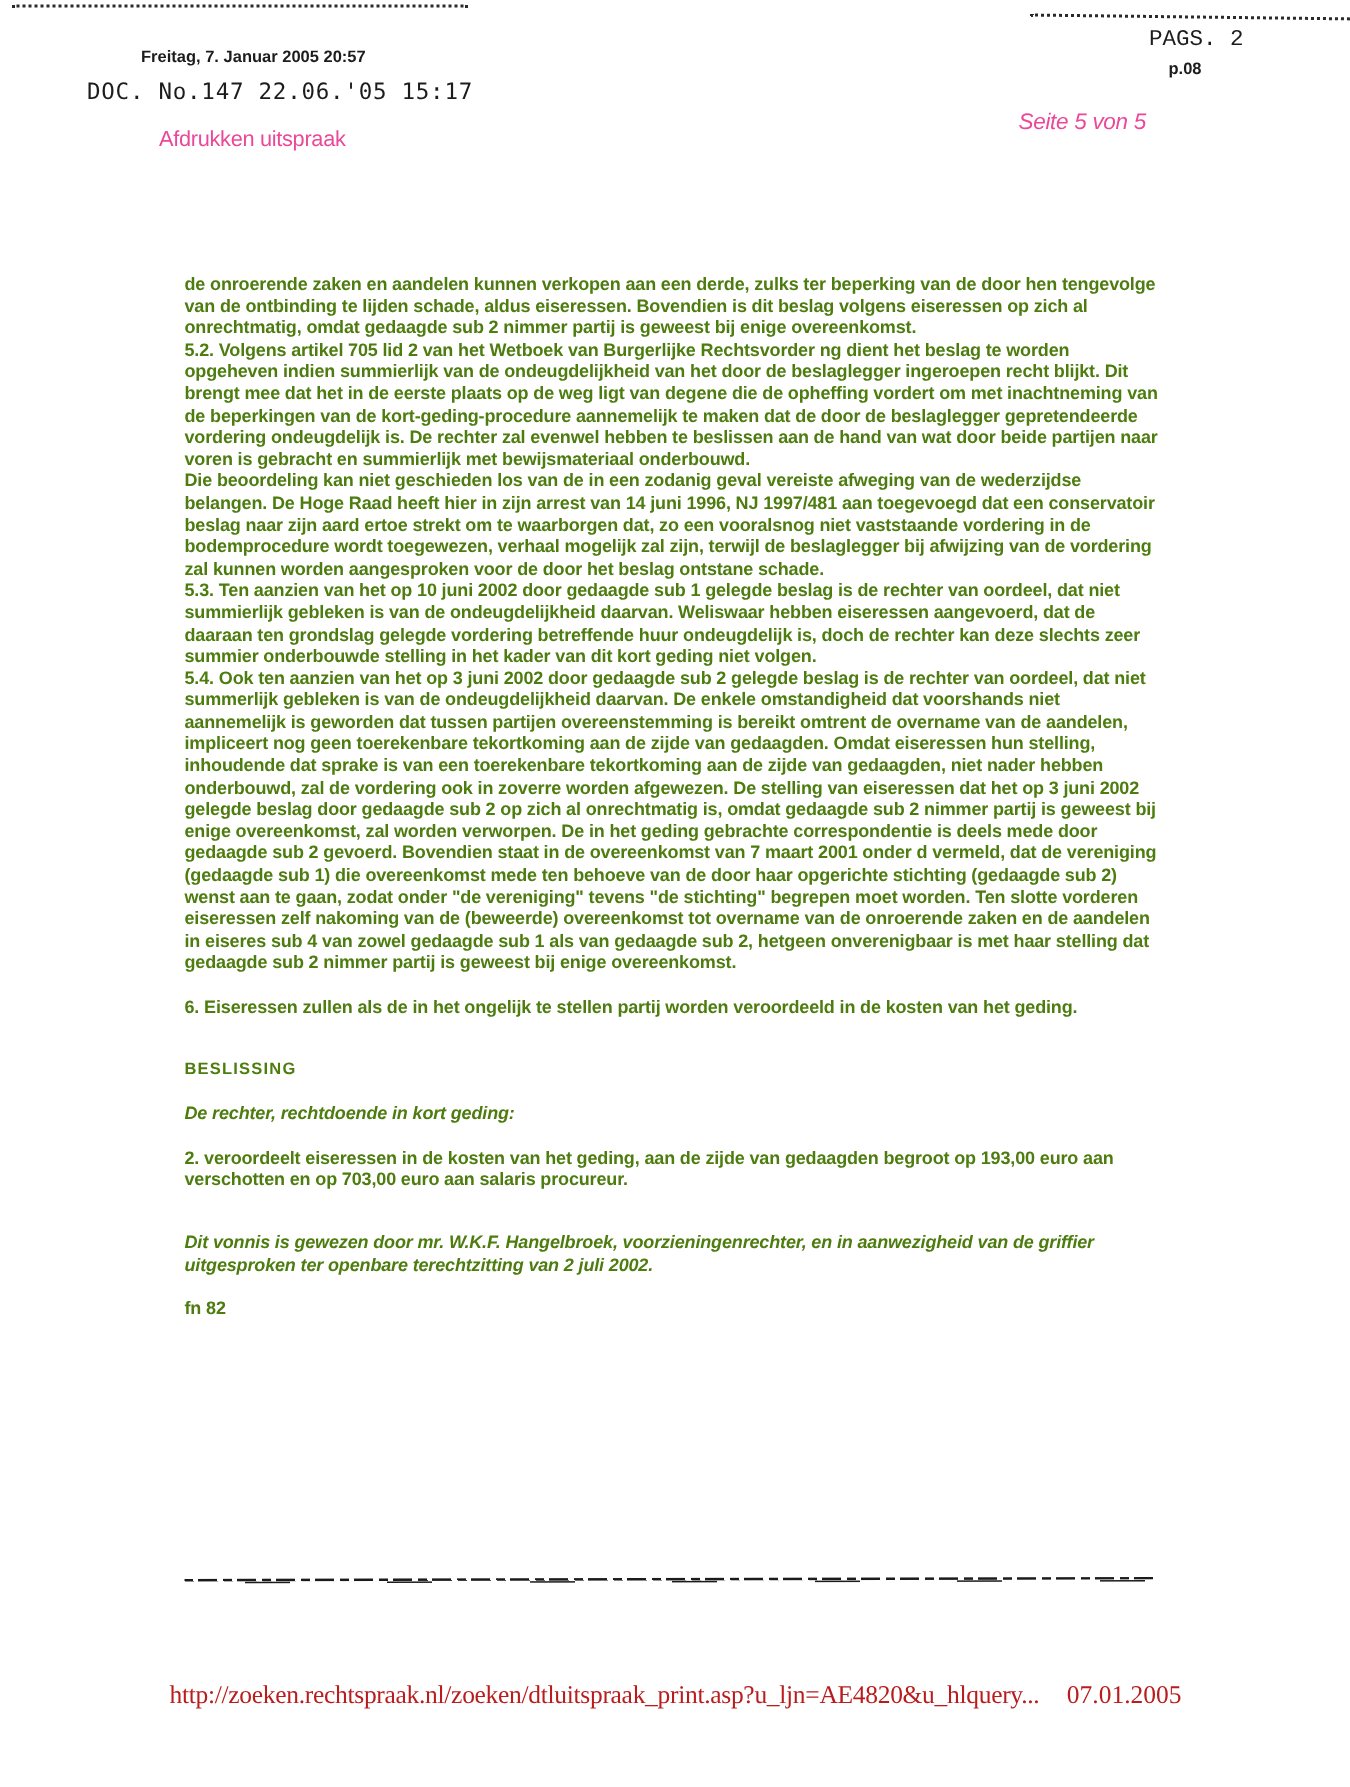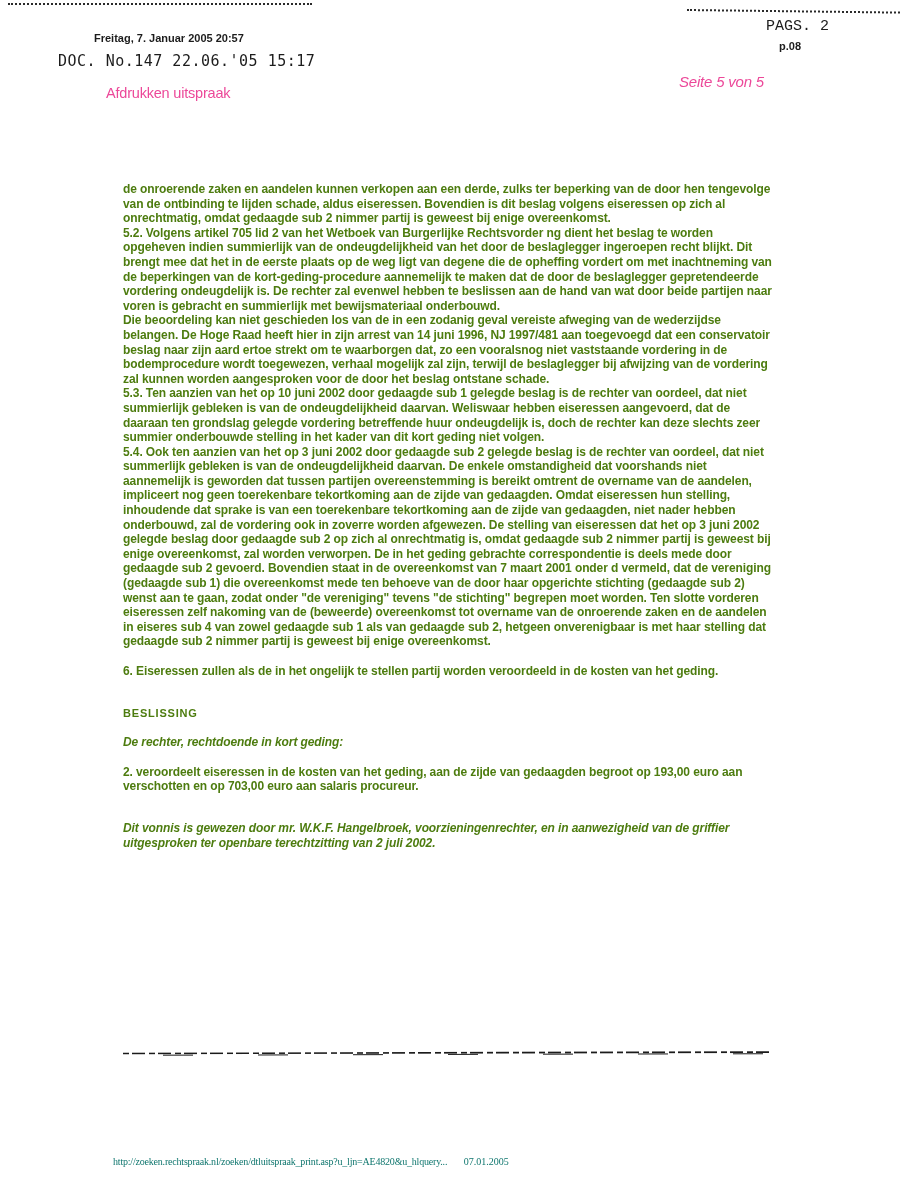--- a/index.html
+++ b/index.html
@@ -92,25 +92,25 @@
       repeating-linear-gradient(90deg, #1b1b1b 0 6px, transparent 6px 9px, #1b1b1b 9px 22px, transparent 22px 26px),
       repeating-linear-gradient(90deg, transparent 0 40px, #1b1b1b 40px 70px, transparent 70px 95px);
     background-size: 100% 1.6px, 100% 1px;
     background-position: 0 0, 0 1.6px;
     background-repeat: no-repeat;
   }
   
   #footer-line {
     position: absolute;
     left: 113px;
-    top: 1156px;
+    top: 1120px;
     width: 680px;
     font-family: "Liberation Serif", serif;
-    font-size: 10px;
-    color: #0f766e;
+    font-size: 17px;
+    color: #b91c1c;
     white-space: nowrap;
   }
   #footer-line .url { letter-spacing: -0.2px; }
   #footer-line .date { margin-left: 14px; }
 </style>
 </head>
 <body>
 
 <div id="page">
 
@@ -129,20 +129,21 @@
       <p>de onroerende zaken en aandelen kunnen verkopen aan een derde, zulks ter beperking van de door hen tengevolge van de ontbinding te lijden schade, aldus eiseressen. Bovendien is dit beslag volgens eiseressen op zich al onrechtmatig, omdat gedaagde sub 2 nimmer partij is geweest bij enige overeenkomst.</p>
       <p>5.2.  Volgens artikel 705 lid 2 van het Wetboek van Burgerlijke Rechtsvorder ng dient het beslag te worden opgeheven indien summierlijk van de ondeugdelijkheid van het door de beslaglegger ingeroepen recht blijkt. Dit brengt mee dat het in de eerste plaats op de weg ligt van degene die de opheffing vordert om met inachtneming van de beperkingen van de kort-geding-procedure aannemelijk te maken dat de door de beslaglegger gepretendeerde vordering ondeugdelijk is. De rechter zal evenwel hebben te beslissen aan de hand van wat door beide partijen naar voren is gebracht en summierlijk met bewijsmateriaal onderbouwd.</p>
       <p>Die beoordeling kan niet geschieden los van de in een zodanig geval vereiste afweging van de wederzijdse belangen. De Hoge Raad heeft hier in zijn arrest van 14 juni 1996, NJ 1997/481 aan toegevoegd dat een conservatoir beslag naar zijn aard ertoe strekt om te waarborgen dat, zo een vooralsnog niet vaststaande vordering in de bodemprocedure wordt toegewezen, verhaal mogelijk zal zijn, terwijl de beslaglegger bij afwijzing van de vordering zal kunnen worden aangesproken voor de door het beslag ontstane schade.</p>
       <p>5.3.  Ten aanzien van het op 10 juni 2002 door gedaagde sub 1 gelegde beslag is de rechter van oordeel, dat niet summierlijk gebleken is van de ondeugdelijkheid daarvan. Weliswaar hebben eiseressen aangevoerd, dat de daaraan ten grondslag gelegde vordering betreffende huur ondeugdelijk is, doch de rechter kan deze slechts zeer summier onderbouwde stelling in het kader van dit kort geding niet volgen.</p>
       <p>5.4.  Ook ten aanzien van het op 3 juni 2002 door gedaagde sub 2 gelegde beslag is de rechter van oordeel, dat niet summerlijk gebleken is van de ondeugdelijkheid daarvan. De enkele omstandigheid dat voorshands niet aannemelijk is geworden dat tussen partijen overeenstemming is bereikt omtrent de overname van de aandelen, impliceert nog geen toerekenbare tekortkoming aan de zijde van gedaagden. Omdat eiseressen hun stelling, inhoudende dat sprake is van een toerekenbare tekortkoming aan de zijde van gedaagden, niet nader hebben onderbouwd, zal de vordering ook in zoverre worden afgewezen. De stelling van eiseressen dat het op 3 juni 2002 gelegde beslag door gedaagde sub 2 op zich al onrechtmatig is, omdat gedaagde sub 2 nimmer partij is geweest bij enige overeenkomst, zal worden verworpen. De in het geding gebrachte correspondentie is deels mede door gedaagde sub 2 gevoerd. Bovendien staat in de overeenkomst van 7 maart 2001 onder d vermeld, dat de vereniging (gedaagde sub 1) die overeenkomst mede ten behoeve van de door haar opgerichte stichting (gedaagde sub 2) wenst aan te gaan, zodat onder "de vereniging" tevens "de stichting" begrepen moet worden. Ten slotte vorderen eiseressen zelf nakoming van de (beweerde) overeenkomst tot overname van de onroerende zaken en de aandelen in eiseres sub 4 van zowel gedaagde sub 1 als van gedaagde sub 2, hetgeen onverenigbaar is met haar stelling dat gedaagde sub 2 nimmer partij is geweest bij enige overeenkomst.</p>
       <p class="gap1">6.  Eiseressen zullen als de in het ongelijk te stellen partij worden veroordeeld in de kosten van het geding.</p>
       <p class="gap2 heading">BESLISSING</p>
       <p class="gap1 italic">De rechter, rechtdoende in kort geding:</p>
       <p class="gap1">2. veroordeelt eiseressen in de kosten van het geding, aan de zijde van gedaagden begroot op 193,00 euro aan verschotten en op 703,00 euro aan salaris procureur.</p>
       <p class="gap2 italic">Dit vonnis is gewezen door mr. W.K.F. Hangelbroek, voorzieningenrechter, en in aanwezigheid van de griffier uitgesproken ter openbare terechtzitting van 2 juli 2002.</p>
+      <p class="gap1">fn 82</p>
     </div>
 
   <div id="squiggle"></div>
 
   <div id="footer-line">
     <span class="url">http://zoeken.rechtspraak.nl/zoeken/dtluitspraak_print.asp?u_ljn=AE4820&amp;u_hlquery...</span>
     <span class="date">07.01.2005</span>
   </div>
 
 </div>

